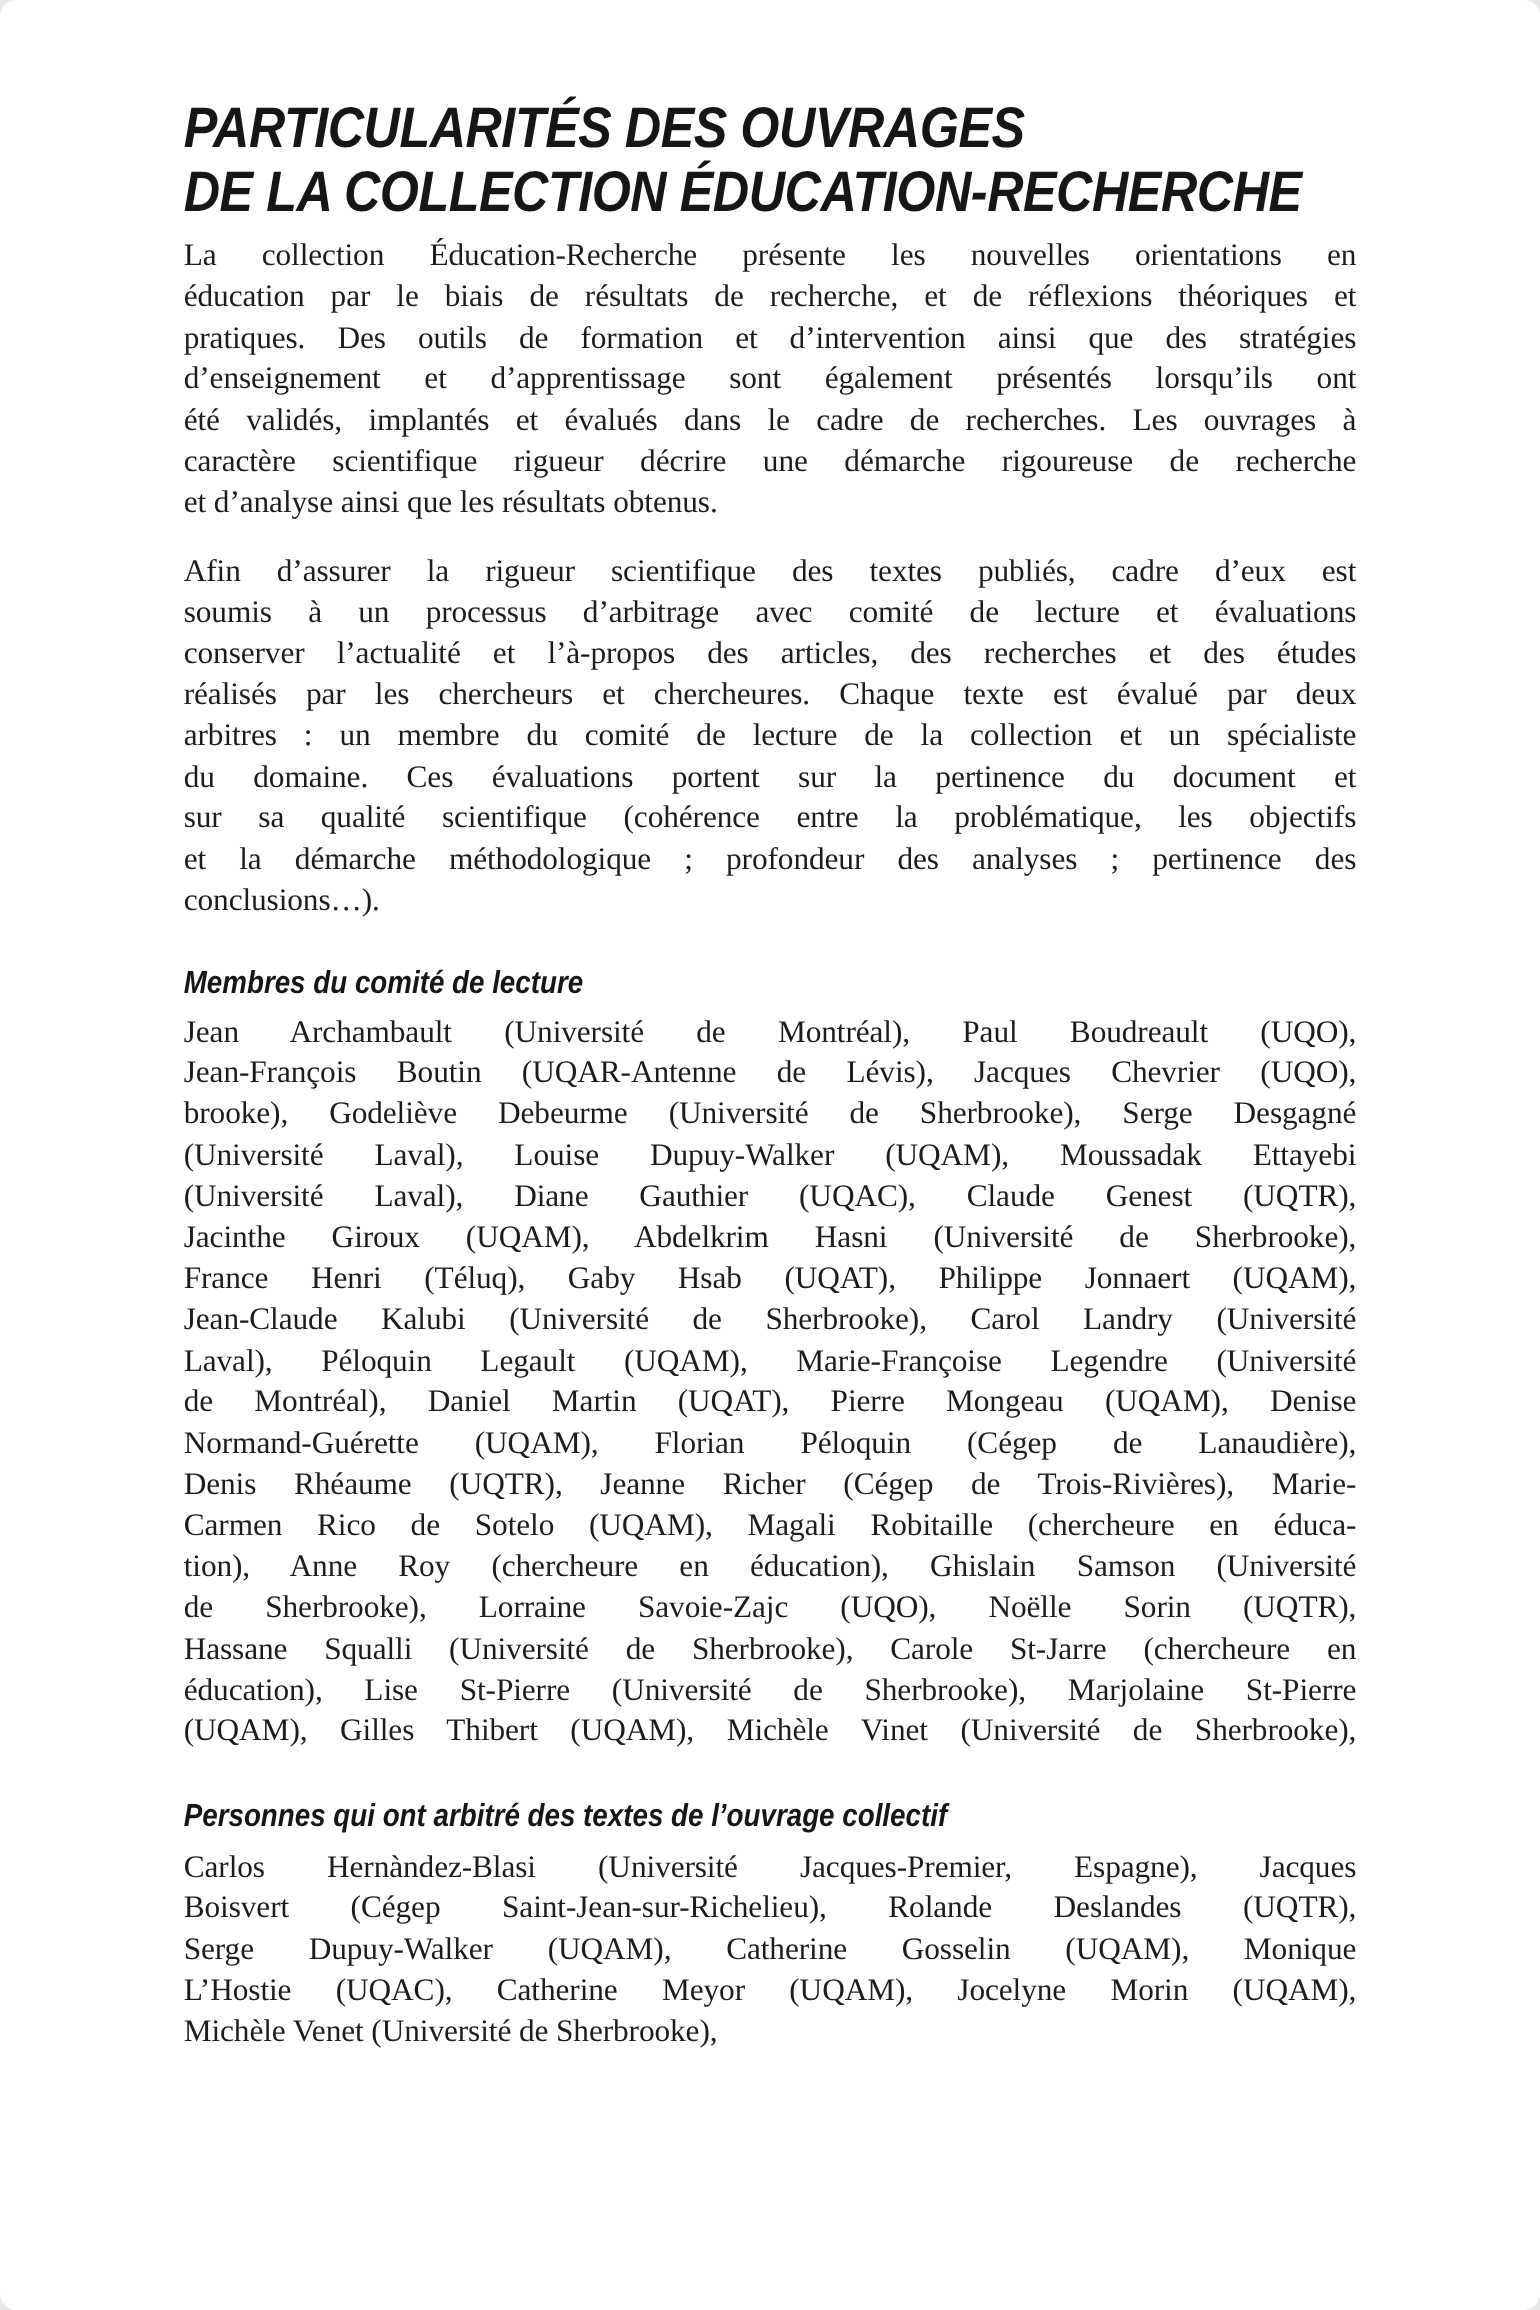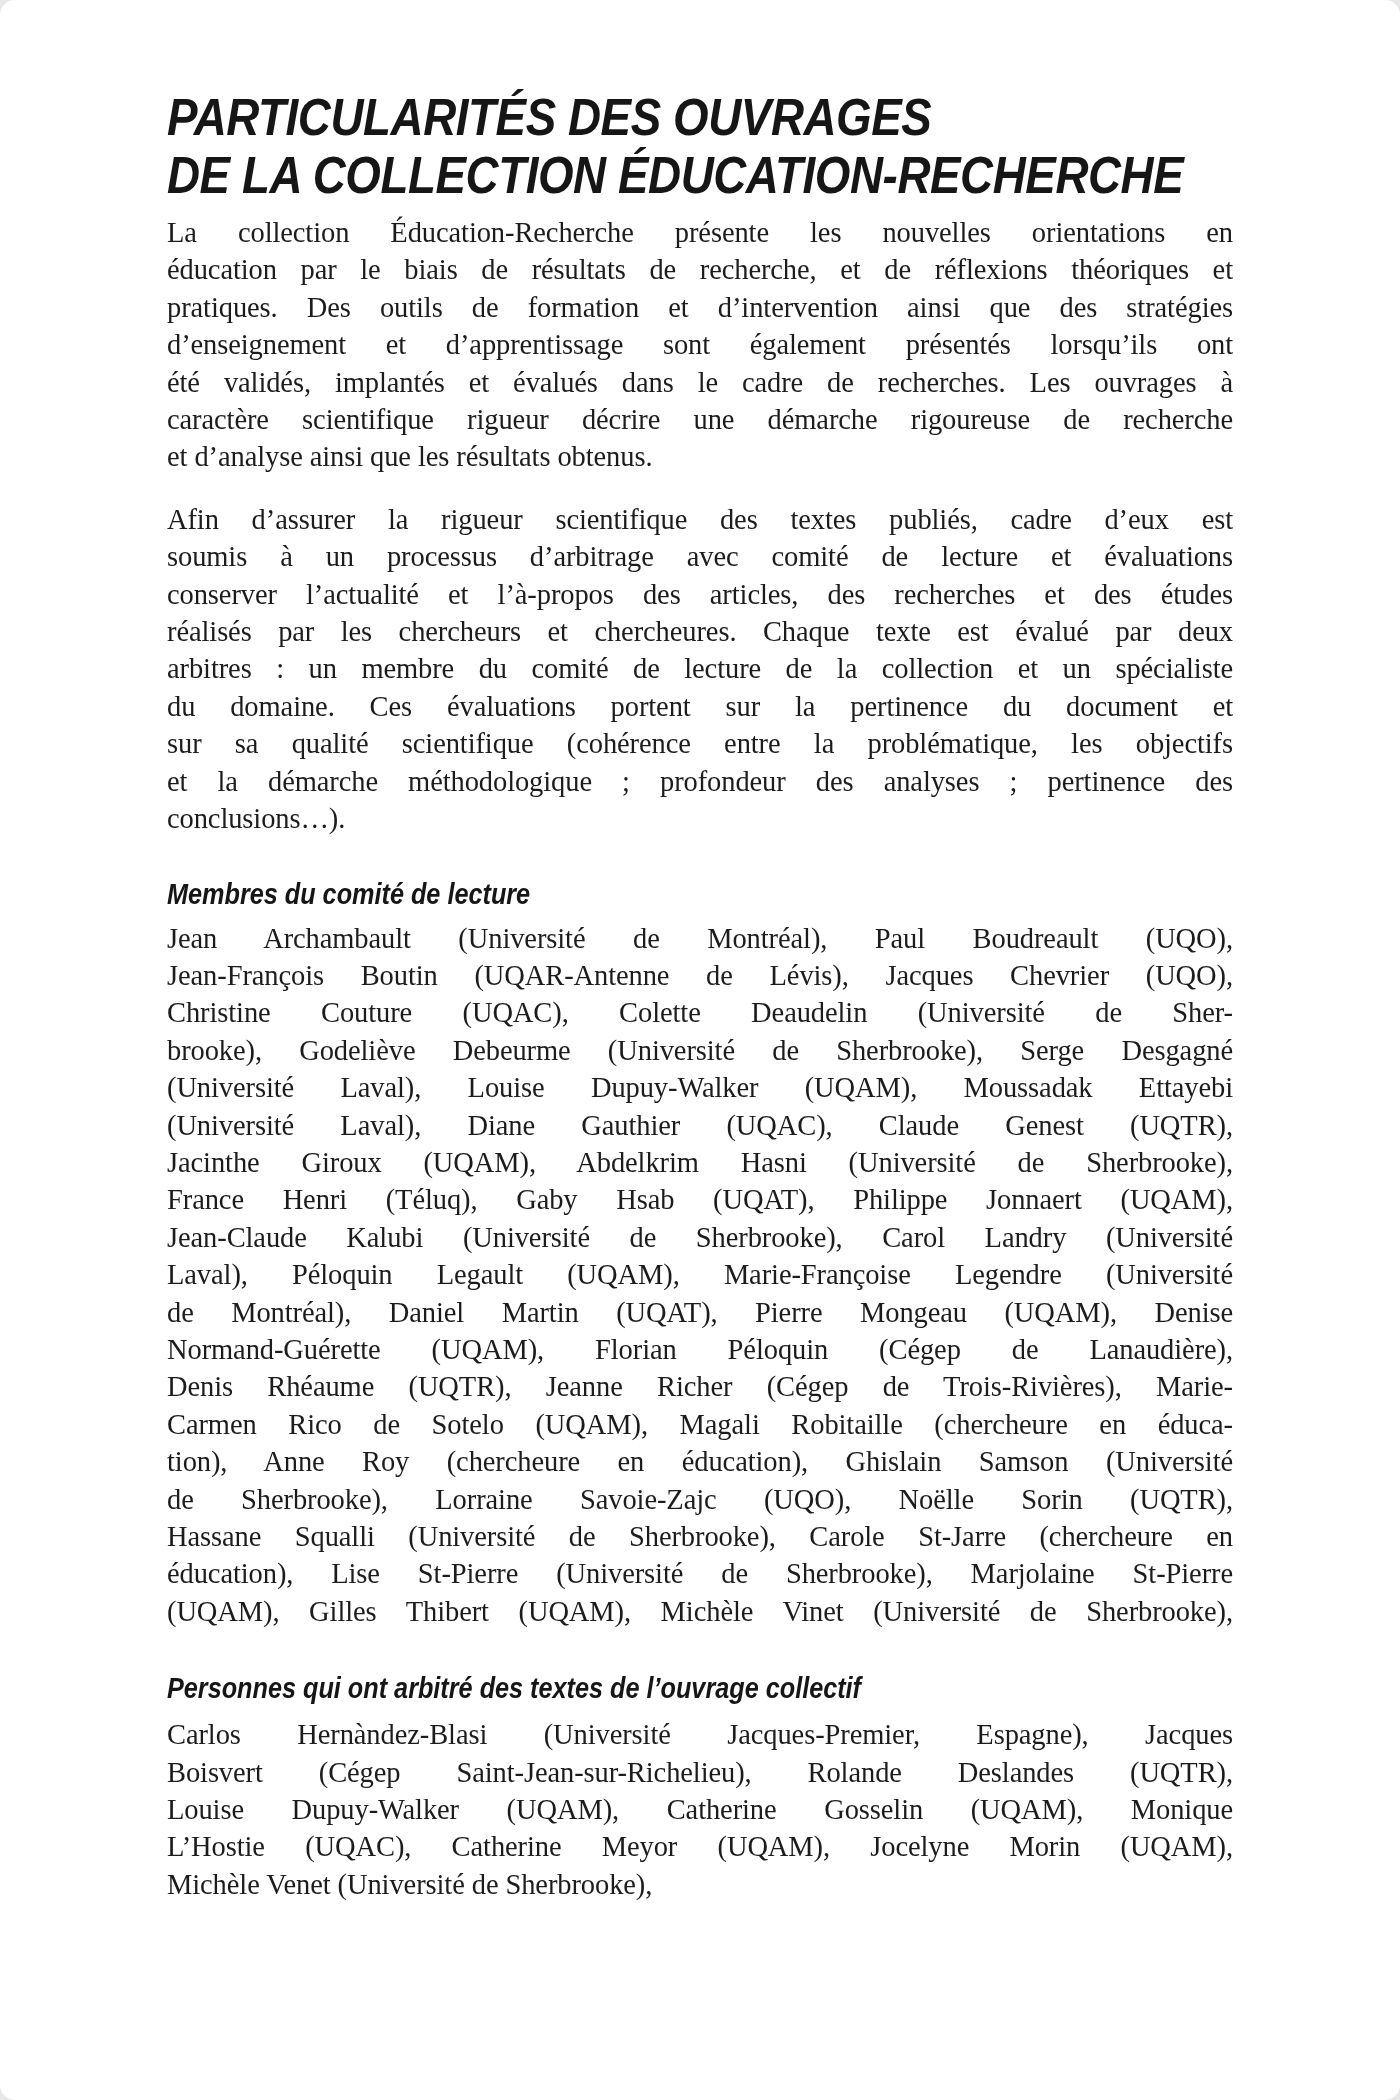--- a/index.html
+++ b/index.html
@@ -102,21 +102,20 @@
         <div class="tline">sur sa qualité scientifique (cohérence entre la problématique, les objectifs</div>
         <div class="tline">et la démarche méthodologique ; profondeur des analyses ; pertinence des</div>
         <div class="tline tline-last">conclusions…).</div>
       </div>
 
     <h2 class="subheading">Membres du comité de lecture</h2>
 
     <div class="para">
         <div class="tline">Jean Archambault (Université de Montréal), Paul Boudreault (UQO),</div>
         <div class="tline">Jean-François Boutin (UQAR-Antenne de Lévis), Jacques Chevrier (UQO),</div>
-        <div class="tline">Christine Couture (UQAC), Colette Deaudelin (Université de Sher-</div>
         <div class="tline">brooke), Godeliève Debeurme (Université de Sherbrooke), Serge Desgagné</div>
         <div class="tline">(Université Laval), Louise Dupuy-Walker (UQAM), Moussadak Ettayebi</div>
         <div class="tline">(Université Laval), Diane Gauthier (UQAC), Claude Genest (UQTR),</div>
         <div class="tline">Jacinthe Giroux (UQAM), Abdelkrim Hasni (Université de Sherbrooke),</div>
         <div class="tline">France Henri (Téluq), Gaby Hsab (UQAT), Philippe Jonnaert (UQAM),</div>
         <div class="tline">Jean-Claude Kalubi (Université de Sherbrooke), Carol Landry (Université</div>
         <div class="tline">Laval), Péloquin Legault (UQAM), Marie-Françoise Legendre (Université</div>
         <div class="tline">de Montréal), Daniel Martin (UQAT), Pierre Mongeau (UQAM), Denise</div>
         <div class="tline">Normand-Guérette (UQAM), Florian Péloquin (Cégep de Lanaudière),</div>
         <div class="tline">Denis Rhéaume (UQTR), Jeanne Richer (Cégep de Trois-Rivières), Marie-</div>
@@ -126,19 +125,19 @@
         <div class="tline">Hassane Squalli (Université de Sherbrooke), Carole St-Jarre (chercheure en</div>
         <div class="tline">éducation), Lise St-Pierre (Université de Sherbrooke), Marjolaine St-Pierre</div>
         <div class="tline">(UQAM), Gilles Thibert (UQAM), Michèle Vinet (Université de Sherbrooke),</div>
       </div>
 
     <h2 class="subheading subheading-2">Personnes qui ont arbitré des textes de l’ouvrage collectif</h2>
 
     <div class="para">
         <div class="tline">Carlos Hernàndez-Blasi (Université Jacques-Premier, Espagne), Jacques</div>
         <div class="tline">Boisvert (Cégep Saint-Jean-sur-Richelieu), Rolande Deslandes (UQTR),</div>
-        <div class="tline">Louise Dupuy-Walker (UQAM), Catherine Gosselin (UQAM), Monique</div>
+        <div class="tline">Serge Dupuy-Walker (UQAM), Catherine Gosselin (UQAM), Monique</div>
         <div class="tline">L’Hostie (UQAC), Catherine Meyor (UQAM), Jocelyne Morin (UQAM),</div>
         <div class="tline tline-last">Michèle Venet (Université de Sherbrooke),</div>
       </div>
 
   </div>
 </div>
 
 </body></html>

